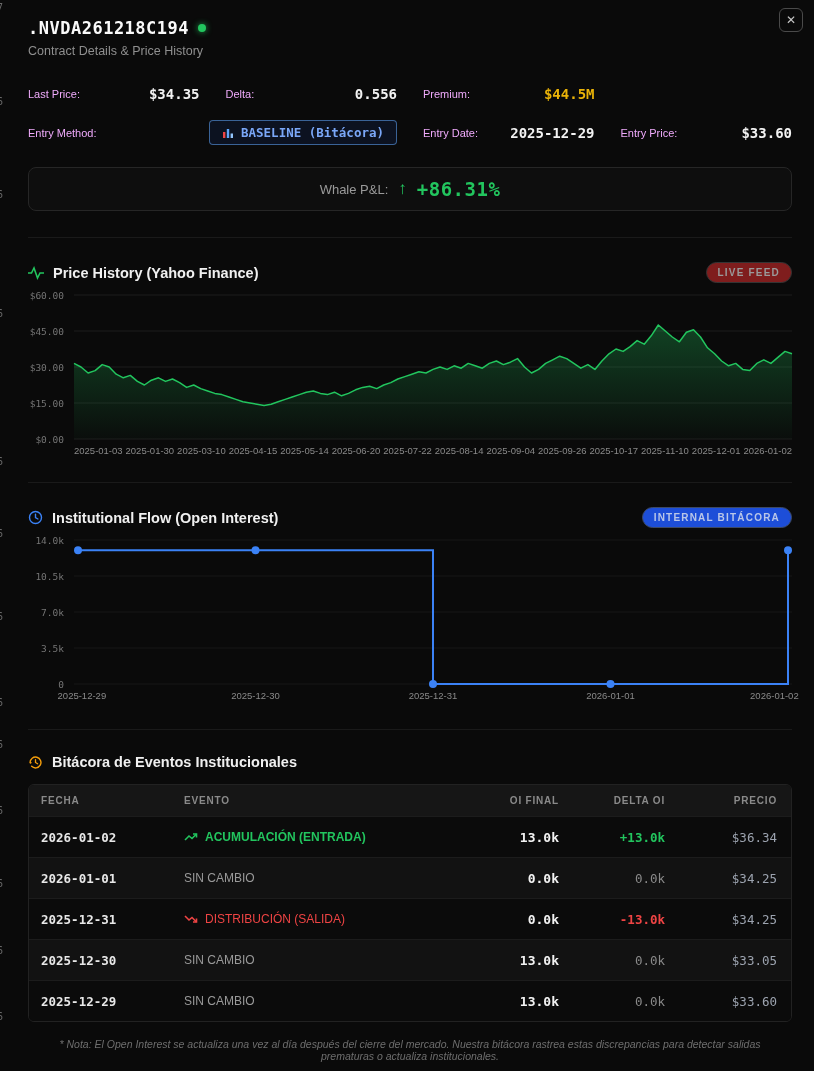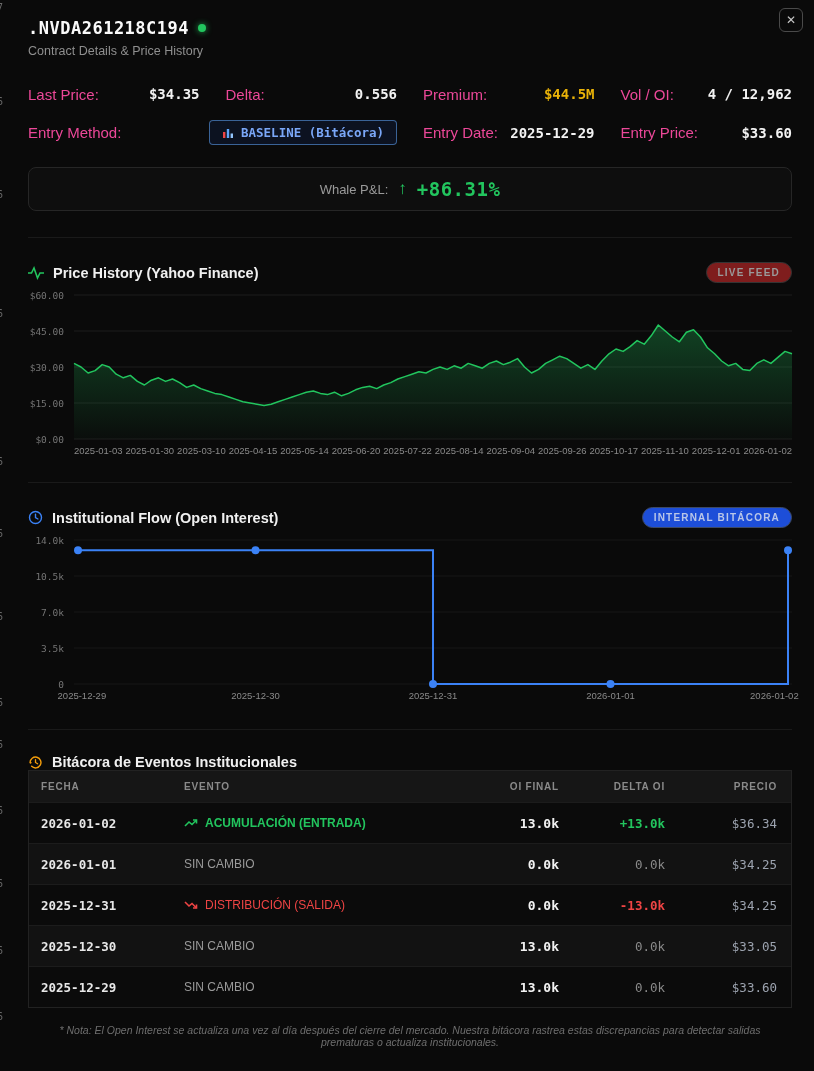--- a/index.html
+++ b/index.html
@@ -24,21 +24,21 @@
   .container { position:relative; padding:18px 22px 0 28px; z-index:1; }
 
   .title-row { display:flex; align-items:center; gap:9px; }
   .page-title { font-family:"DejaVu Sans Mono",monospace; font-weight:700; font-size:17px; color:#fafafa; letter-spacing:.5px;text-align:center; }
   .status-dot { width:8px; height:8px; border-radius:50%; background:#22c55e; box-shadow:0 0 6px rgba(34,197,94,.8); }
   .subtitle { margin-top:6px; font-size:12.5px; color:#8f8f8f; }
 
   .stats { margin-top:24px; display:grid; grid-template-columns:repeat(4,1fr); column-gap:26px; row-gap:14px; }
   .stat { display:flex; justify-content:space-between; align-items:center; min-height:24px; }
   .stat.span2 { grid-column:span 2; }
-  .stat-label { font-size:15px; color:#ec4899; white-space:nowrap; }
+  .stat-label { font-size:11px; color:#f0abfc; white-space:nowrap; }
   .stat-value { font-family:"DejaVu Sans Mono",monospace; font-weight:700; font-size:14px; color:#f2f2f2; white-space:nowrap; }
   .stat-value.premium { color:#eab308; }
   .method-badge {
     display:inline-flex; align-items:center; gap:7px; padding:4px 12px;
     border:1px solid rgba(96,165,250,.55); background:rgba(37,99,235,.10);
     border-radius:4px; color:#7aa7f7; font-family:"DejaVu Sans Mono",monospace;
     font-weight:700; font-size:12.5px; white-space:nowrap;
   }
 
   .whale-box {
@@ -67,21 +67,21 @@
   .ylabel { position:absolute; right:4px; transform:translateY(-50%); font-size:9.5px; color:#757575; font-family:"DejaVu Sans Mono",monospace; white-space:nowrap; }
   .plot { margin-left:46px; height:144px; }
   .plot svg { width:100%; height:100%; display:block; overflow:visible; }
   .xlabels-flex { margin-left:46px; display:flex; justify-content:space-between; margin-top:6px; font-size:9.5px; color:#8a8a8a; }
   .xlabels-flex span { white-space:nowrap; }
   .xlabels-abs { margin-left:46px; position:relative; height:13px; margin-top:6px; font-size:9.5px; color:#8a8a8a; }
   .xlabels-abs span { position:absolute; transform:translateX(-50%); white-space:nowrap; }
   .xlabels-abs span:first-child { transform:translateX(-42%); }
   .xlabels-abs span:last-child { transform:translateX(-78%); }
 
-  .table { border:1px solid #222; border-radius:0; overflow:hidden; }
+  .table { margin-top:14px; border:1px solid #222; border-radius:6px; overflow:hidden; }
   .tgrid { display:grid; grid-template-columns:143px 1fr 110px 106px 112px; }
   .thead { background:#161616; }
   .th { font-size:10px; letter-spacing:.8px; color:#8a8a8a; font-weight:700; padding:10px 14px 10px 12px; white-space:nowrap; }
   .th.r { text-align:right; }
   .trow { align-items:center; height:41px; border-top:1px solid #1c1c1c; }
   .trow:nth-child(odd) { background:#0b0b0b; }
   .trow:nth-child(even) { background:#121212; }
   .td { padding:0 14px 0 12px; }
   .fecha { font-family:"DejaVu Sans Mono",monospace; font-weight:700; font-size:12.5px; color:#e8e8e8; }
   .evento { font-size:12px; color:#9a9a9a; display:flex; align-items:center; gap:7px; white-space:nowrap; }
@@ -130,24 +130,20 @@
       <span class="stat-label">Last Price:</span>
       <span class="stat-value">$34.35</span>
     </div>
     <div class="stat">
       <span class="stat-label">Delta:</span>
       <span class="stat-value">0.556</span>
     </div>
     <div class="stat">
       <span class="stat-label">Premium:</span>
       <span class="stat-value premium">$44.5M</span>
-    </div>
-    <div class="stat">
-      <span class="stat-label">Vol / OI:</span>
-      <span class="stat-value">4 / 12,962</span>
     </div>
     <div class="stat span2">
       <span class="stat-label">Entry Method:</span>
       <span class="method-badge">
         <svg width="12" height="12" viewBox="0 0 12 12">
           <rect x="1" y="5" width="2.4" height="6" fill="#ef4444"></rect>
           <rect x="4.8" y="2" width="2.4" height="9" fill="#60a5fa"></rect>
           <rect x="8.6" y="6.5" width="2.4" height="4.5" fill="#93c5fd"></rect>
         </svg>
         <span>BASELINE (Bitácora)</span>

